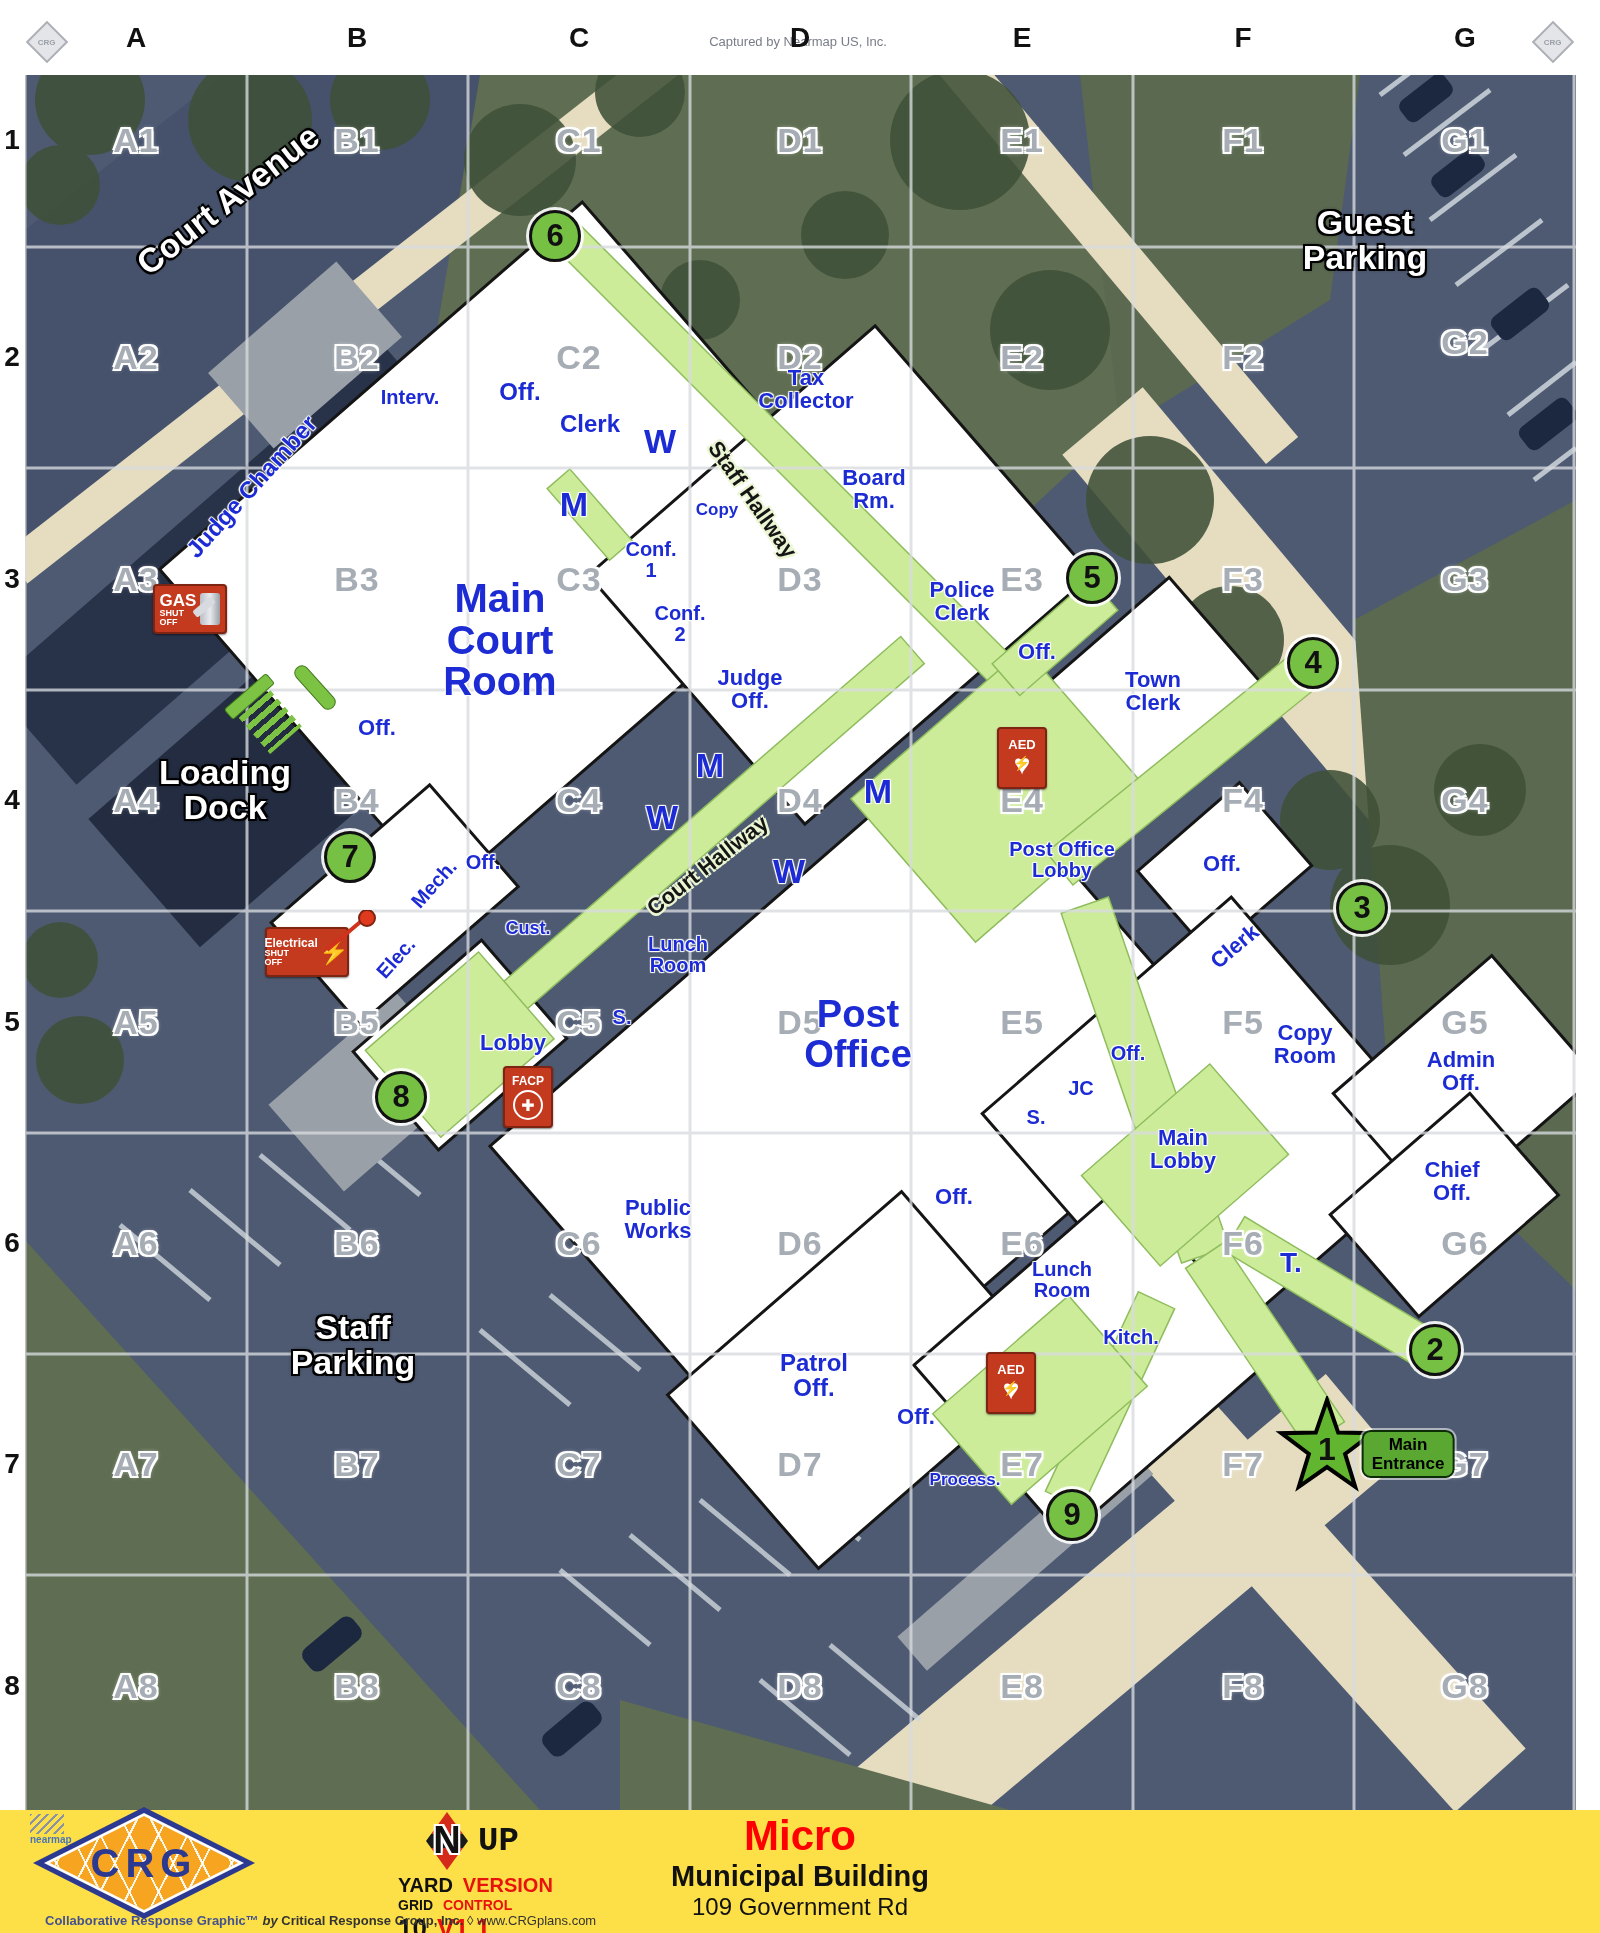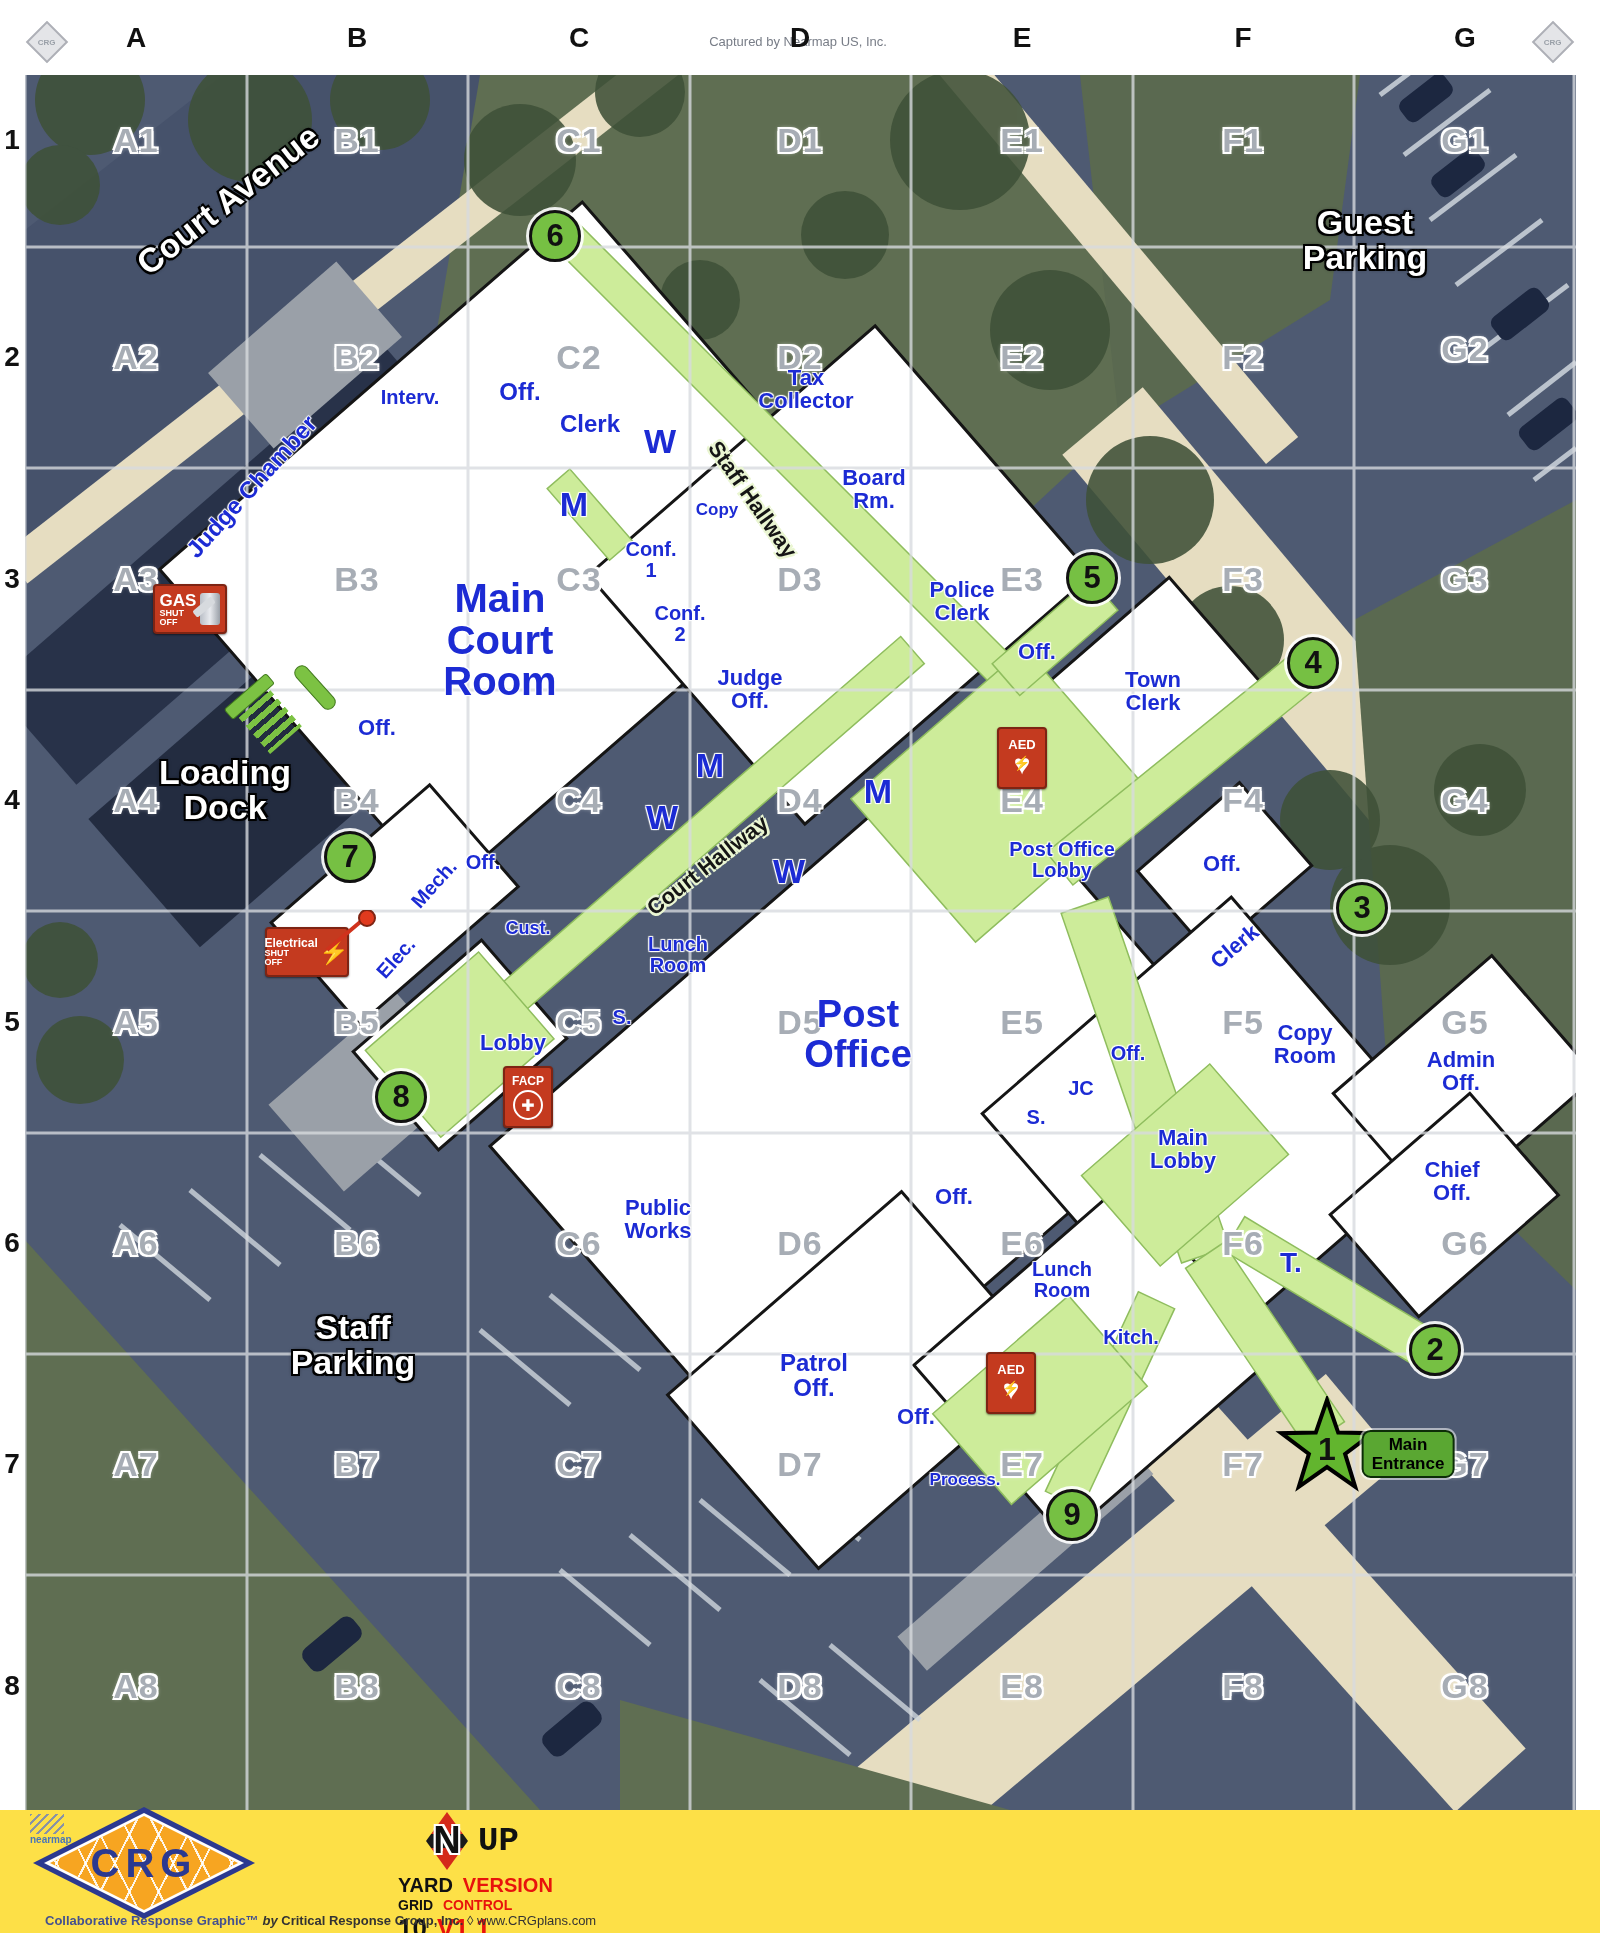--- a/index.html
+++ b/index.html
@@ -213,21 +213,21 @@
       <div class="cell-label" style="left: 800px; top: 140px;">D1</div>
       <div class="cell-label" style="left: 1022px; top: 140px;">E1</div>
       <div class="cell-label" style="left: 1243px; top: 140px;">F1</div>
       <div class="cell-label" style="left: 1465px; top: 140px;">G1</div>
       <div class="cell-label" style="left: 136px; top: 357px;">A2</div>
       <div class="cell-label" style="left: 357px; top: 357px;">B2</div>
       <div class="cell-label" style="left: 579px; top: 357px;">C2</div>
       <div class="cell-label" style="left: 800px; top: 357px;">D2</div>
       <div class="cell-label" style="left: 1022px; top: 357px;">E2</div>
       <div class="cell-label" style="left: 1243px; top: 357px;">F2</div>
-      <div class="cell-label" style="left: 1465px; top: 349px;">G2</div>
+      <div class="cell-label" style="left: 1465px; top: 342px;">G2</div>
       <div class="cell-label" style="left: 136px; top: 579px;">A3</div>
       <div class="cell-label" style="left: 357px; top: 579px;">B3</div>
       <div class="cell-label" style="left: 579px; top: 579px;">C3</div>
       <div class="cell-label" style="left: 800px; top: 579px;">D3</div>
       <div class="cell-label" style="left: 1022px; top: 579px;">E3</div>
       <div class="cell-label" style="left: 1243px; top: 579px;">F3</div>
       <div class="cell-label" style="left: 1465px; top: 579px;">G3</div>
       <div class="cell-label" style="left: 136px; top: 800px;">A4</div>
       <div class="cell-label" style="left: 357px; top: 800px;">B4</div>
       <div class="cell-label" style="left: 579px; top: 800px;">C4</div>
@@ -421,20 +421,25 @@
     <div class="vc-row" style="font-size:14px;">
       <span class="blk">GRID</span>
       <span class="red">CONTROL</span>
     </div>
     <div class="vc-row" style="font-size:26px;">
       <span class="blk">10</span>
       <span class="red">V1.1</span>
     </div>
   </div>
 
+  <div class="abs" style="left:800px;top:2px;transform:translateX(-50%);text-align:center;">
+    <div style="font-size:42px;font-weight:bold;color:#ff0000;">Micro</div>
+    <div style="font-size:29px;font-weight:bold;color:#111;">Municipal Building</div>
+    <div style="font-size:24px;color:#111;">109 Government Rd</div>
+  </div>
 
   <div class="abs" style="left:45px;top:103px;font-size:13px;color:#333;">
     <span style="color:#44518f;font-weight:bold;">Collaborative Response Graphic™</span>
     <span style="font-style:italic;font-weight:bold;">by</span>
     <span style="font-weight:bold;">Critical Response Group, Inc.</span>
     <span>◊</span>
     <span>www.CRGplans.com</span>
   </div>
 </div>
 

